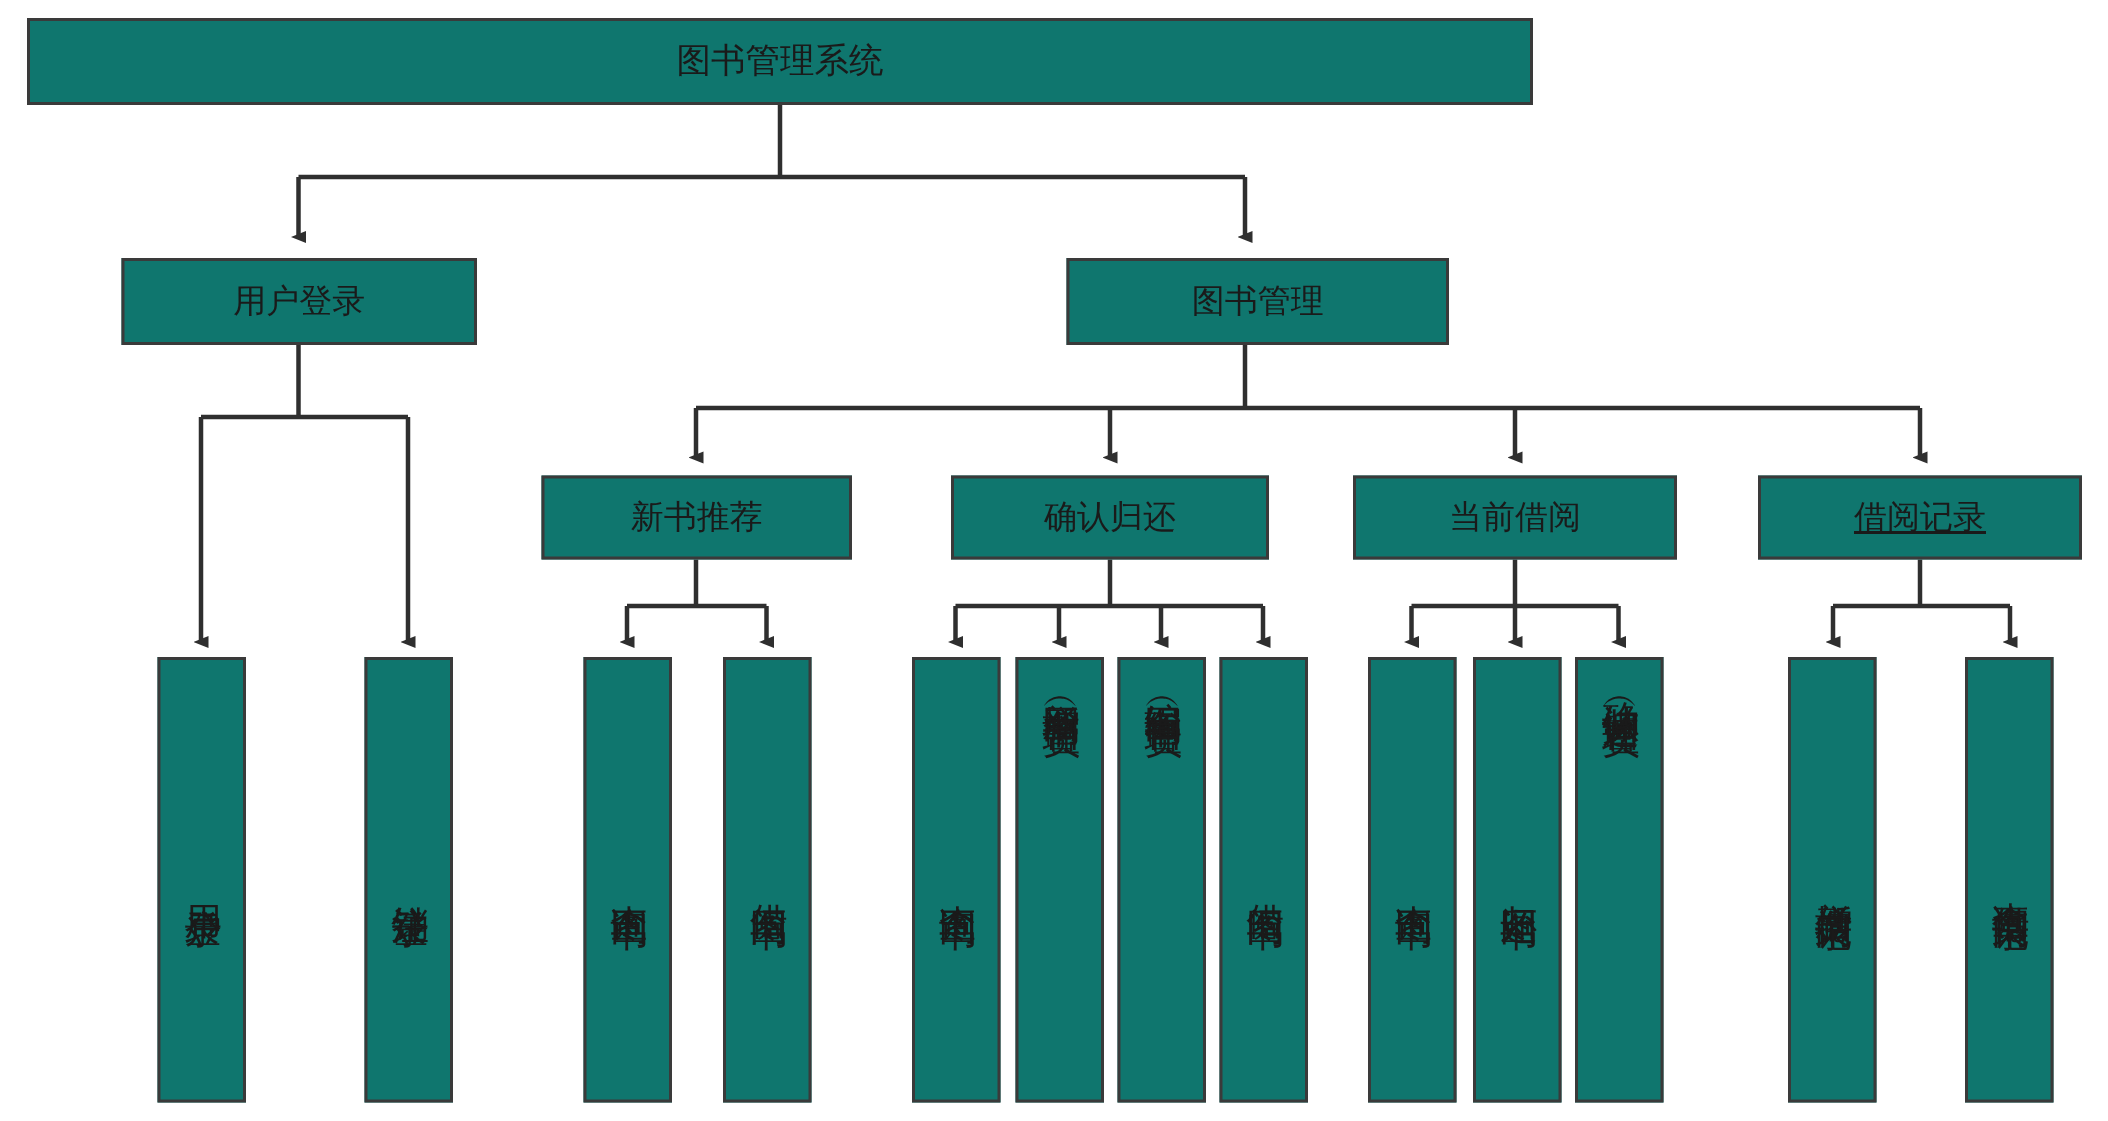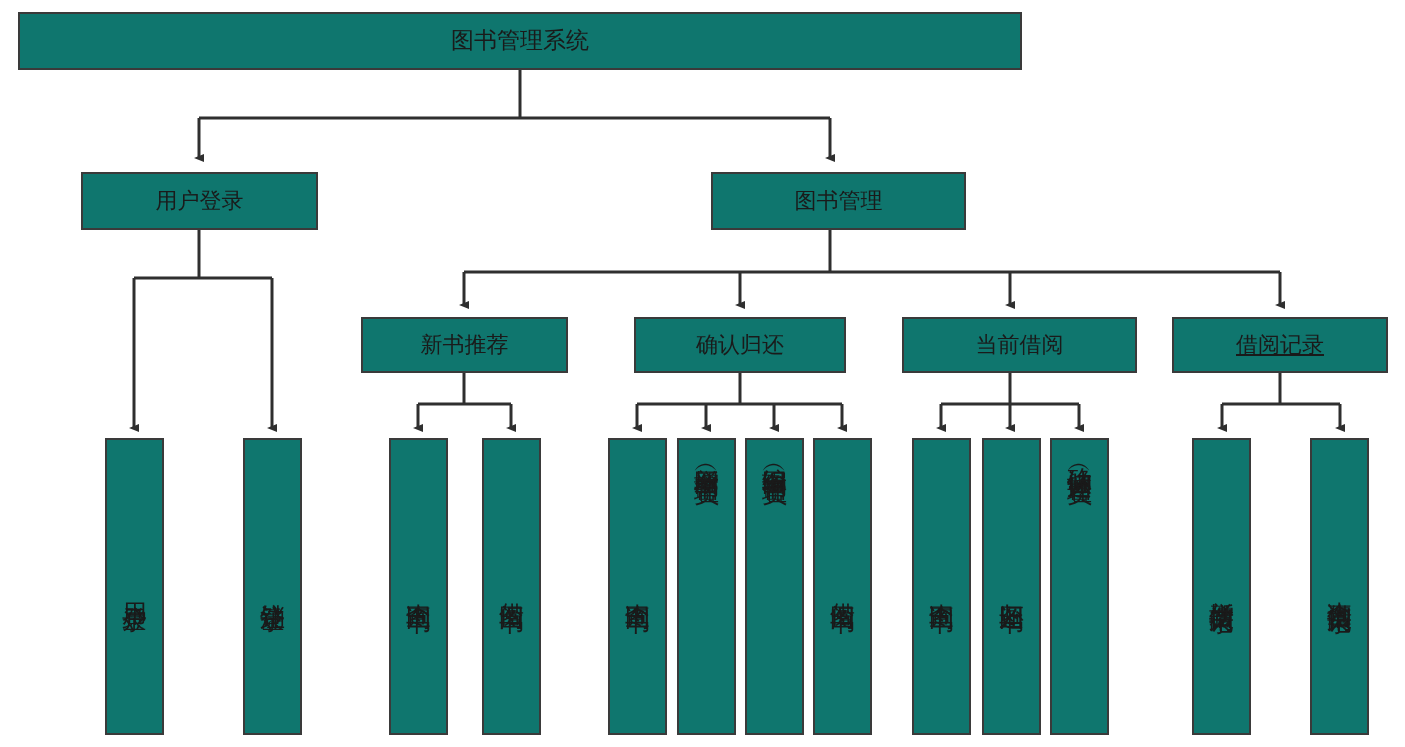--- a/index.html
+++ b/index.html
@@ -139,21 +139,21 @@
   <div class="node horizontal" style="left:711px; top:172px; width:255px; height:58px;">
     <span class="label">图书管理</span>
   </div>
 
   <div class="node horizontal" style="left:361px; top:317px; width:207px; height:56px;">
     <span class="label">新书推荐</span>
   </div>
   <div class="node horizontal" style="left:634px; top:317px; width:212px; height:56px;">
     <span class="label">确认归还</span>
   </div>
-  <div class="node horizontal" style="left:902px; top:317px; width:235px; height:56px;">
+  <div class="node horizontal" style="left:902px; top:317px; width:216px; height:56px;">
     <span class="label">当前借阅</span>
   </div>
   <div class="node horizontal" style="left:1172px; top:317px; width:216px; height:56px;text-decoration:underline;">
     <span class="label">借阅记录</span>
   </div>
 
   <div class="node vertical centered" style="left:105px; top:438px; width:59px; height:297px;">
     <span class="label">用户登录</span>
   </div>
   <div class="node vertical centered" style="left:243px; top:438px; width:59px; height:297px;">

